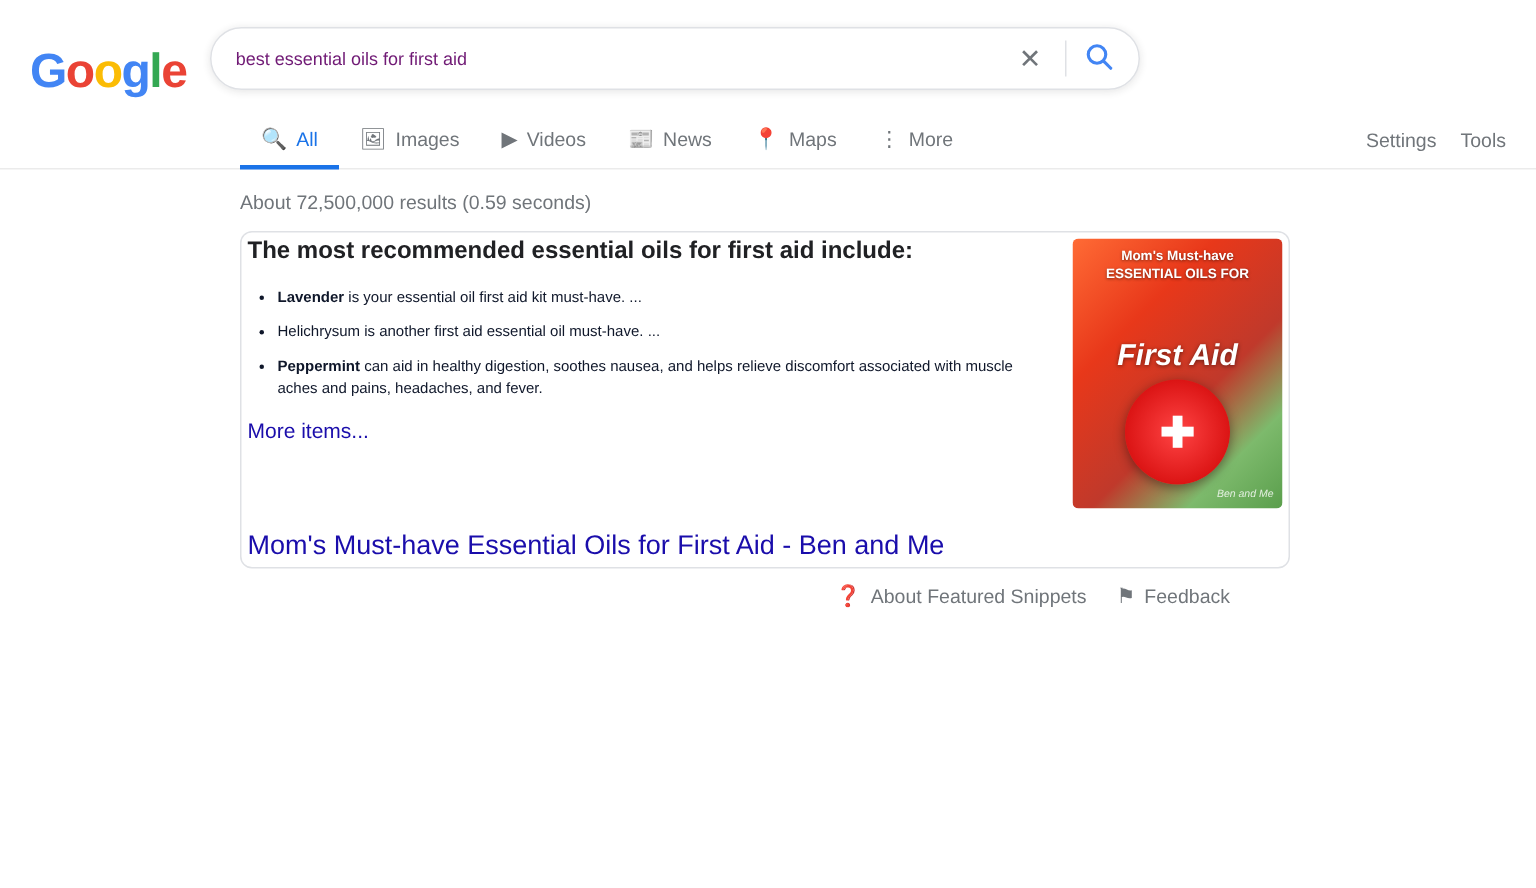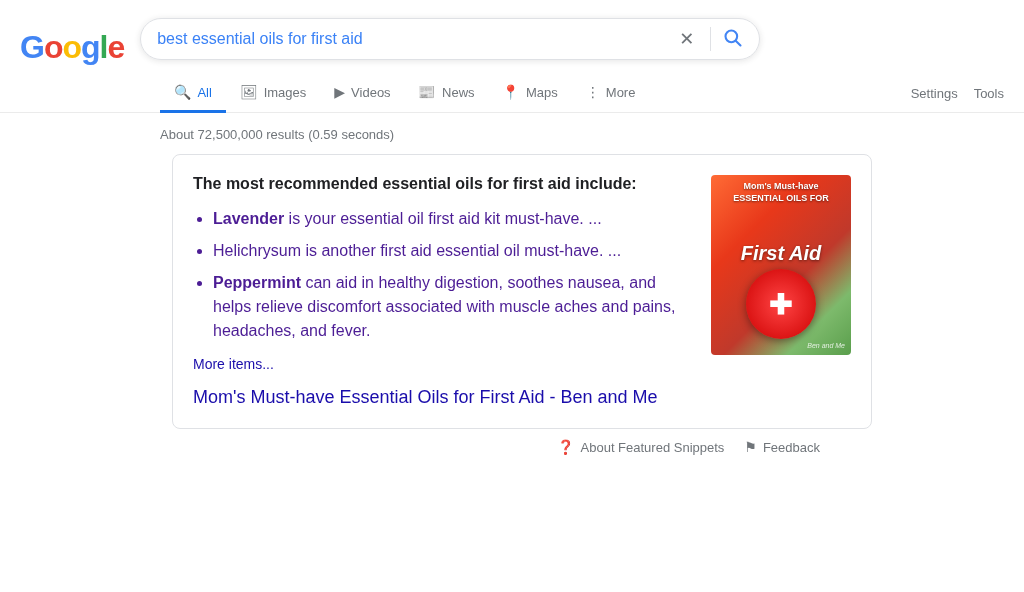--- a/index.html
+++ b/index.html
@@ -42,22 +42,22 @@
       padding: 8px 16px;
       width: 620px;
       box-shadow: 0 1px 6px rgba(32,33,36,.12);
       gap: 8px;
     }
 
     .search-input {
       flex: 1;
       border: none;
       outline: none;
-      font-size: 16px;
-      color: #3b82f6;
+      font-size: 12px;
+      color: #701a75;
       background: transparent;
     }
 
     .search-clear {
       color: #70757a;
       font-size: 18px;
       cursor: pointer;
       background: none;
       border: none;
       padding: 0 4px;
@@ -133,24 +133,23 @@
     .results-stats {
       font-size: 13px;
       color: #70757a;
       padding: 6px 0 12px 0;
     }
 
     
     .featured-snippet {
       border: 1px solid #dfe1e5;
       border-radius: 8px;
-      padding: 20px;
+      padding: 4px;
       max-width: 700px;
       position: relative;
-      margin-left: 12px;
     }
 
     .snippet-content {
       display: flex;
       gap: 16px;
     }
 
     .snippet-text {
       flex: 1;
     }
@@ -162,22 +161,22 @@
       margin-bottom: 14px;
     }
 
     .snippet-list {
       list-style: disc;
       padding-left: 20px;
       margin-bottom: 12px;
     }
 
     .snippet-list li {
-      font-size: 16px;
-      color: #4c1d95;
+      font-size: 10px;
+      color: #0f172a;
       margin-bottom: 8px;
       line-height: 1.5;
     }
 
     .snippet-list li b {
       font-weight: bold;
     }
 
     .more-items {
       color: #1a0dab;

